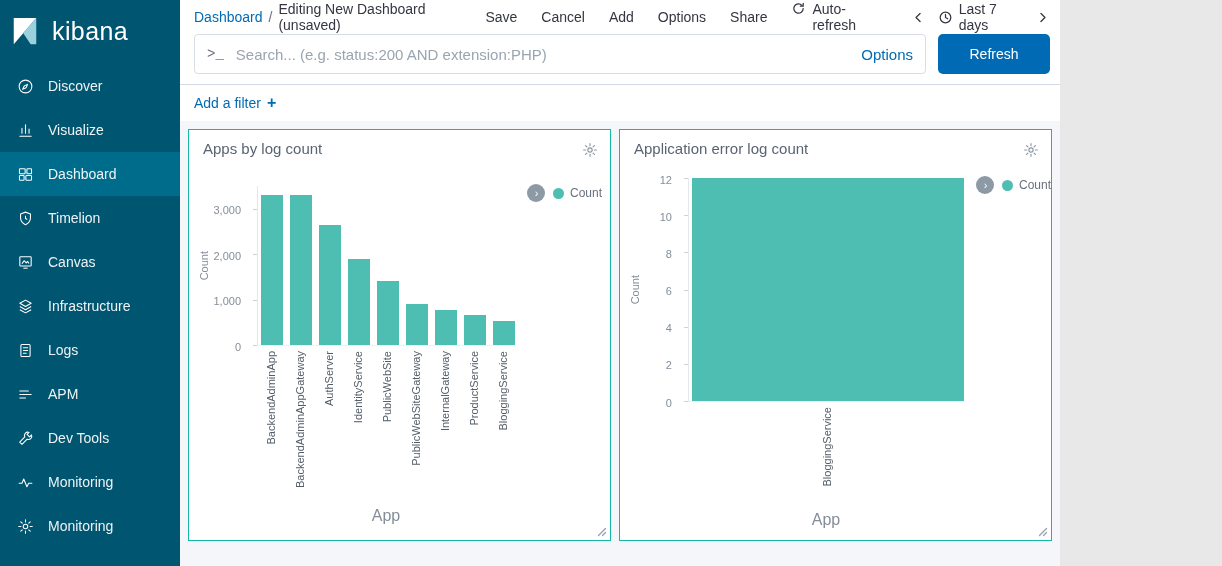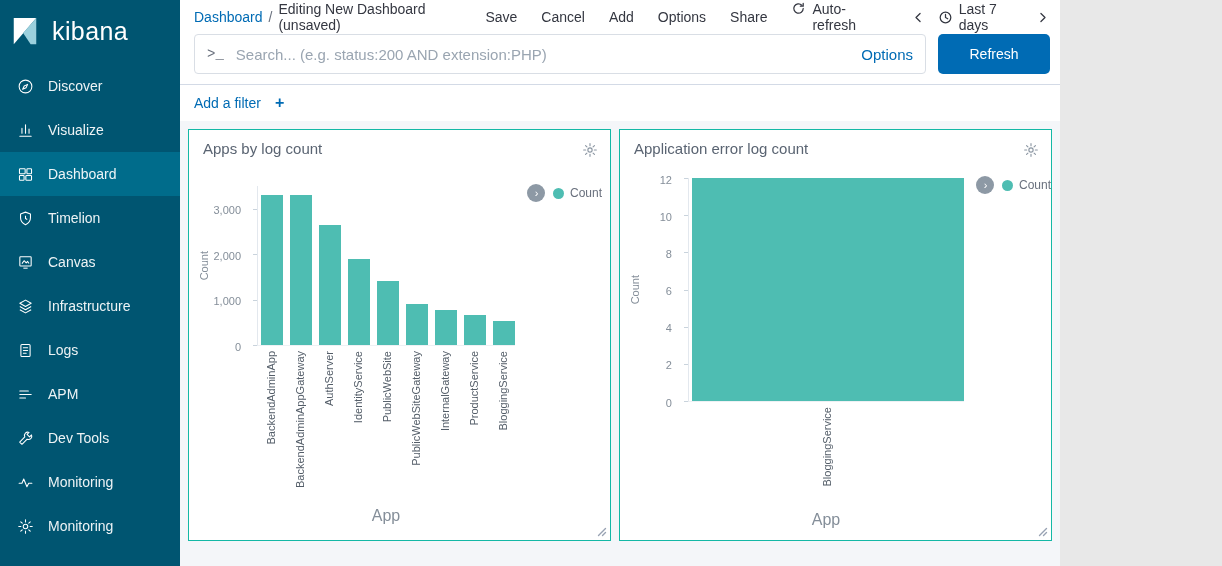--- a/index.html
+++ b/index.html
@@ -30,21 +30,21 @@
   .time-display{display:flex;align-items:center;gap:6px;cursor:pointer;}
   .icon-btn{background:none;border:none;padding:0;display:flex;cursor:pointer;}
   .search-row{display:flex;align-items:center;gap:12px;padding:4px 10px 10px 14px;}
   .search-box{flex:1;height:40px;border:1px solid #d9dee5;border-radius:4px;display:flex;align-items:center;padding:0 12px;gap:10px;background:#fff;}
   .search-prompt{font-family:"Liberation Mono","DejaVu Sans Mono",monospace;color:#69707d;font-size:14px;}
   .search-input{flex:1;border:none;outline:none;font-size:15px;color:#343741;font-family:inherit;background:transparent;}
   .search-input::placeholder{color:#9aa5b1;}
   .options-link{color:#006bb4;font-size:15px;cursor:pointer;}
   .refresh-btn{width:112px;height:40px;background:#006bb4;color:#fff;border:none;border-radius:5px;font-size:14px;font-family:inherit;cursor:pointer;}
   .filter-row{height:36px;display:flex;align-items:center;padding:0 14px;background:#fff;}
-  .add-filter{color:#006bb4;font-size:14px;cursor:pointer;display:flex;gap:14px;align-items:center;}
+  .add-filter{color:#006bb4;font-size:14px;cursor:pointer;display:flex;gap:6px;align-items:center;}
   .add-filter .plus{font-weight:700;font-size:16px;line-height:1;}
   
   .dash{flex:1;background:#f4f6f9;padding:8px;display:flex;gap:8px;align-items:flex-start;}
   .panel{flex:1;height:412px;background:#fff;border:1px solid #14b8a6;position:relative;}
   .panel-header{display:flex;justify-content:space-between;align-items:flex-start;padding:10px 10px 0 14px;}
   .panel-title{font-size:15px;color:#5a6472;}
   .gear-btn{background:none;border:none;padding:2px;cursor:pointer;display:flex;}
   
   .chart{--ph:160px;--xlh:152px;--bw:22px;--bgap:7px;}
   .chart[data-chart="1"]{--ph:224px;--xlh:100px;--bw:272px;}

